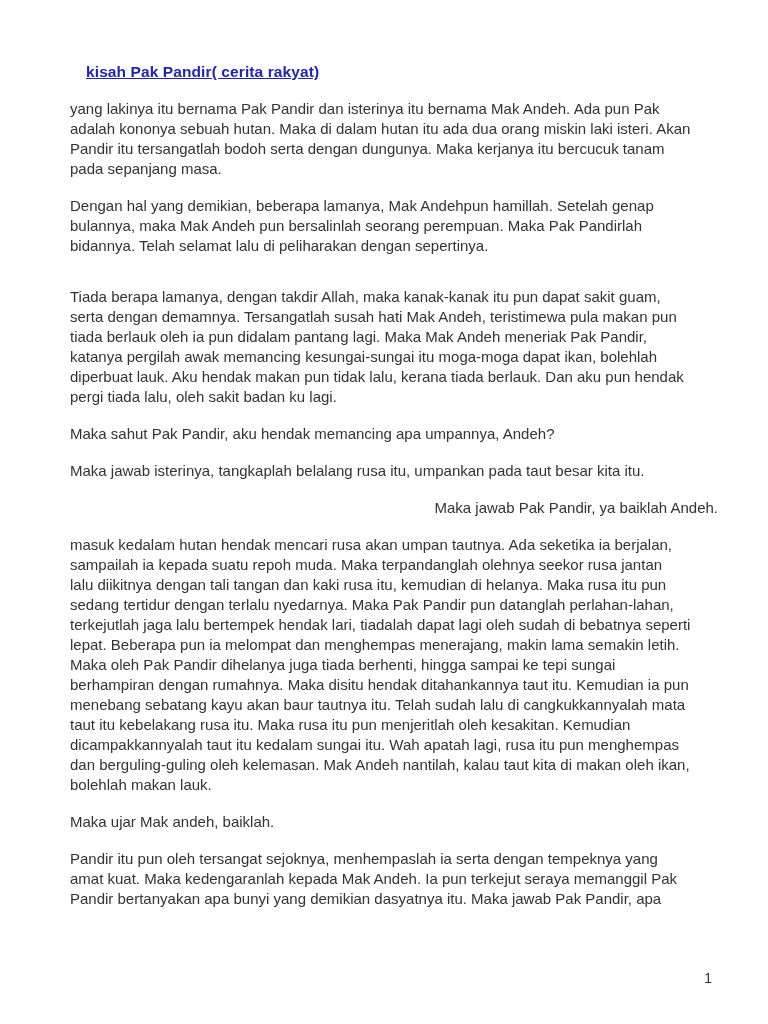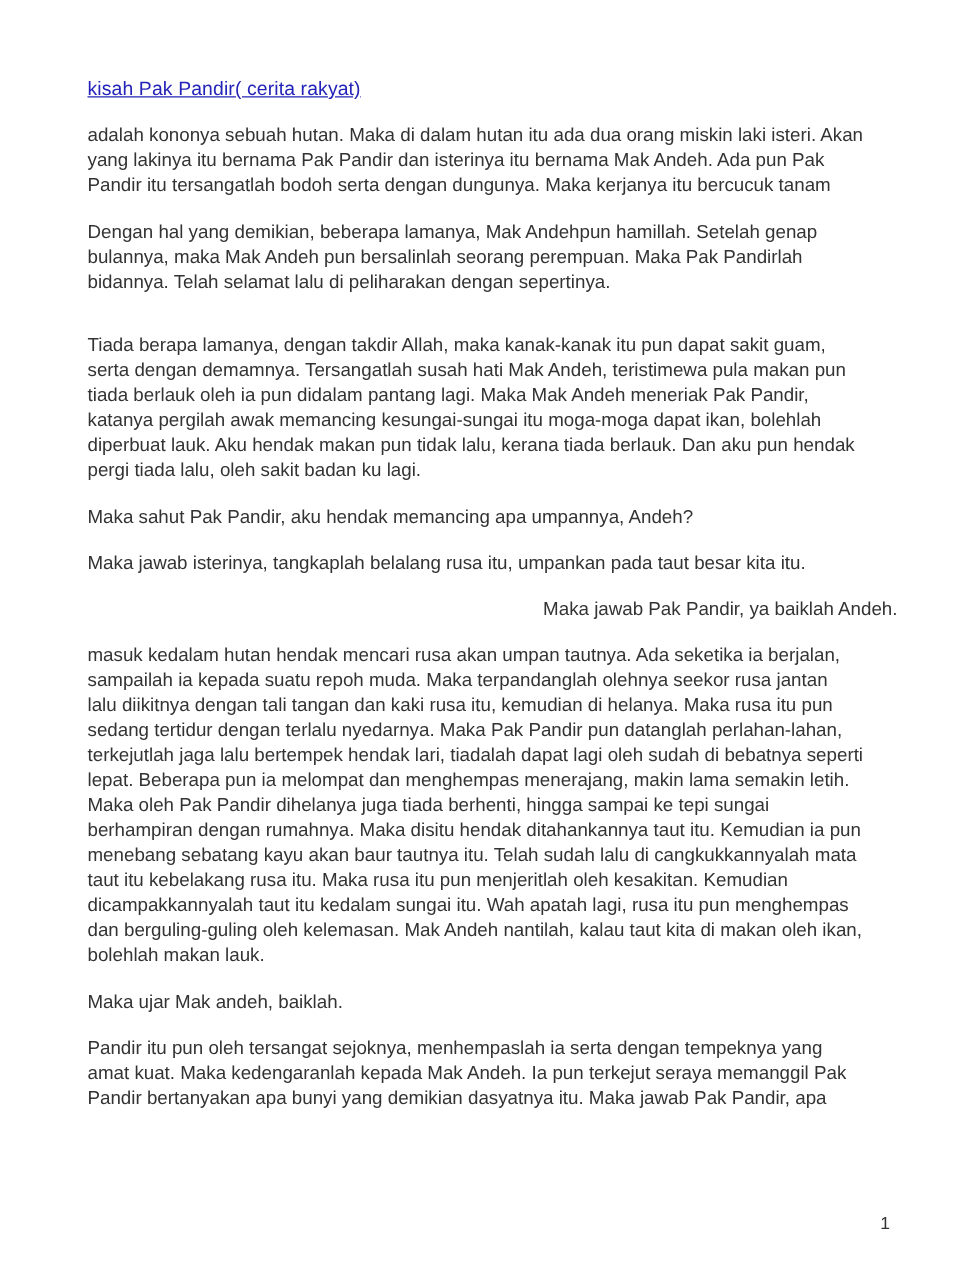--- a/index.html
+++ b/index.html
@@ -14,27 +14,28 @@
   }
   .content {
     position: absolute;
     left: 70px;
     top: 62px;
     width: 648px;
   }
   .doc-title {
     display: inline-block;
     font-size: 15.5px;
-    font-weight: normal;
+    font-weight: bold;
     line-height: 20px;
     color: #2323b8;
     text-decoration: underline;
     cursor: pointer;
     margin-bottom: 17px;
     letter-spacing: 0.1px;
+    margin-left: 16px;
   }
   .para {
     margin-bottom: 17px;
     color: #333333;
   }
   .para:last-child { margin-bottom: 0; }
   .line {
     font-size: 15px;
     line-height: 20px;
     white-space: nowrap;
@@ -50,23 +51,24 @@
   }
 </style>
 </head>
 <body>
 
 <div class="page" style="background: rgb(255, 255, 255);">
   <div class="content">
     <a class="doc-title" style="color: rgb(35, 35, 184);">kisah Pak Pandir( cerita rakyat)</a>
     <div id="paragraphs">
         <div class="para" style="color: rgb(51, 51, 51);">
+          <div class="line">yang lakinya itu bernama Pak Pandir dan isterinya itu bernama Mak Andeh. Ada pun Pak</div>
           <div class="line">adalah kononya sebuah hutan. Maka di dalam hutan itu ada dua orang miskin laki isteri. Akan</div>
-          <div class="line">yang lakinya itu bernama Pak Pandir dan isterinya itu bernama Mak Andeh. Ada pun Pak</div>
           <div class="line">Pandir itu tersangatlah bodoh serta dengan dungunya. Maka kerjanya itu bercucuk tanam</div>
+          <div class="line">pada sepanjang masa.</div>
         </div>
         <div class="para" style="color: rgb(51, 51, 51);">
           <div class="line">Dengan hal yang demikian, beberapa lamanya, Mak Andehpun hamillah. Setelah genap</div>
           <div class="line">bulannya, maka Mak Andeh pun bersalinlah seorang perempuan. Maka Pak Pandirlah</div>
           <div class="line">bidannya. Telah selamat lalu di peliharakan dengan sepertinya.</div>
         </div>
         <div class="para" style="color: rgb(51, 51, 51); margin-top: 31px;">
           <div class="line">Tiada berapa lamanya, dengan takdir Allah, maka kanak-kanak itu pun dapat sakit guam,</div>
           <div class="line">serta dengan demamnya. Tersangatlah susah hati Mak Andeh, teristimewa pula makan pun</div>
           <div class="line">tiada berlauk oleh ia pun didalam pantang lagi. Maka Mak Andeh meneriak Pak Pandir,</div>

